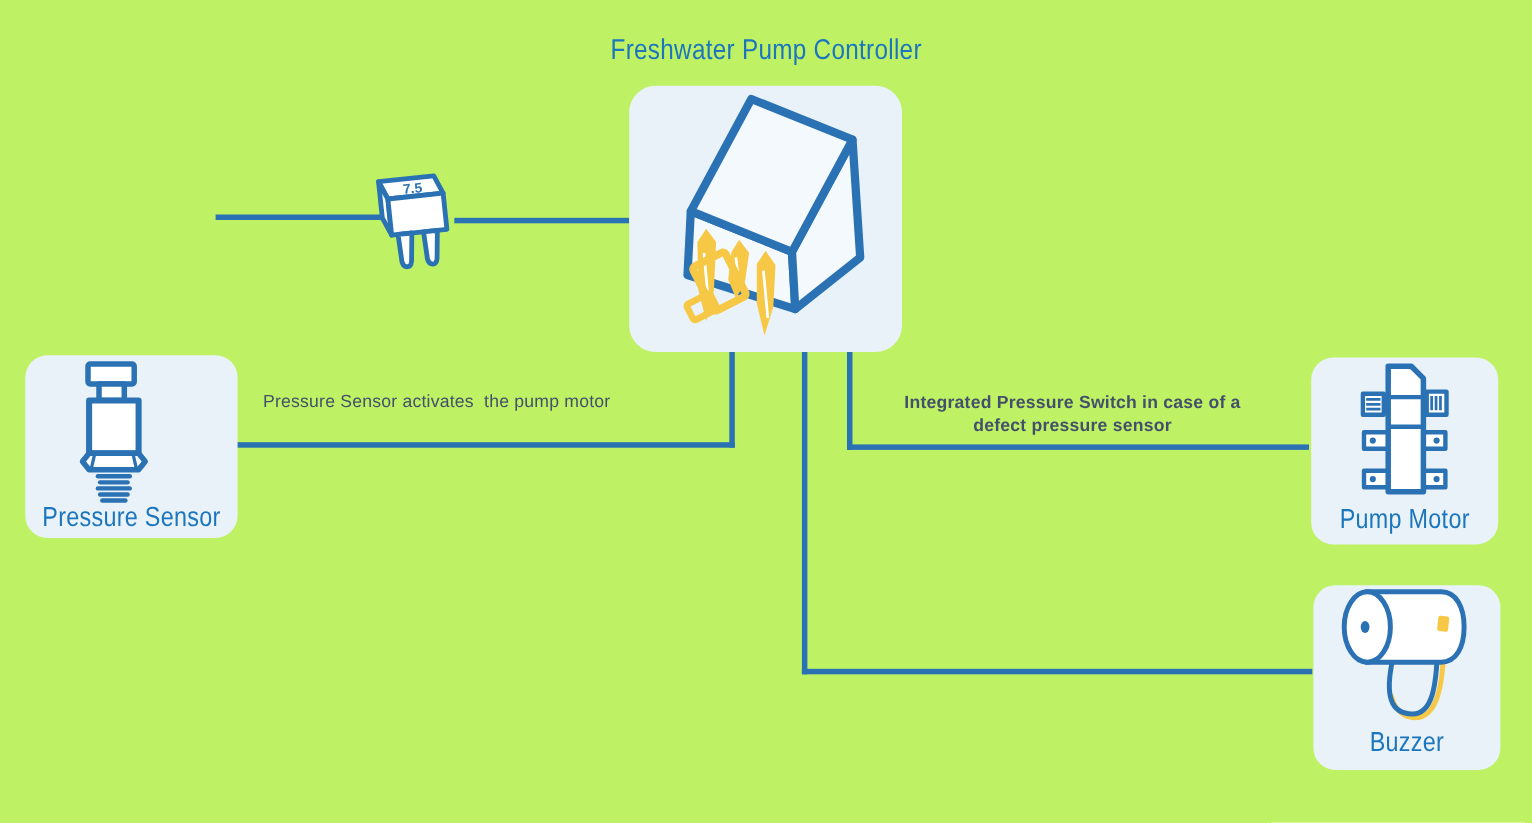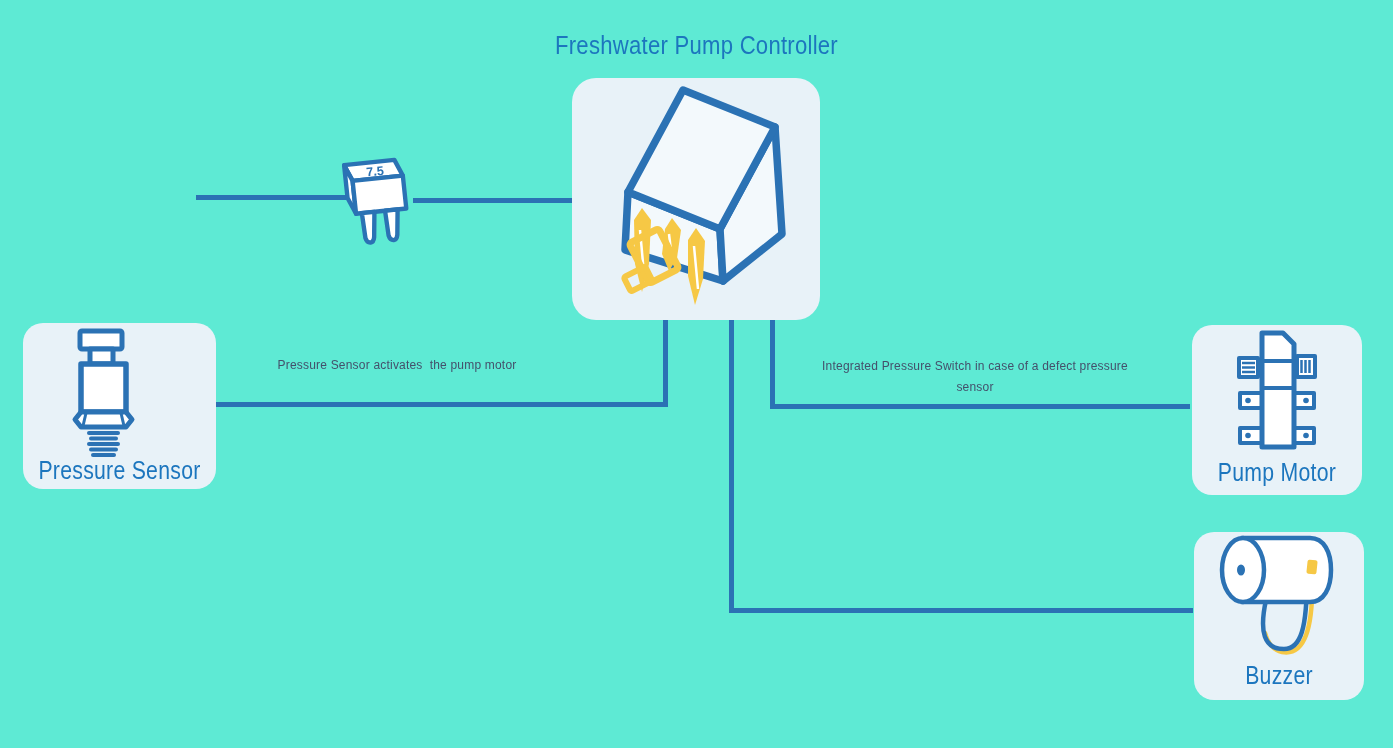--- a/index.html
+++ b/index.html
@@ -1,38 +1,38 @@
 <!DOCTYPE html>
 <html><head>
 <meta charset="utf-8">
 <style>
   html,body{margin:0;padding:0;background:#ffffff;}
   .canvas{
-    position:relative;width:1393px;height:748px;background:#5eead4;overflow:hidden;
+    position:relative;width:1393px;height:748px;background:#bef264;overflow:hidden;
     font-family:"Liberation Sans",sans-serif;
   }
   .title{
     position:absolute;top:30px;left:0;width:100%;text-align:center;
     font-size:26px;font-weight:500;color:#1c76be;
     transform:scaleX(0.85);transform-origin:50% 50%;
     letter-spacing:0.3px;
   }
   .card{
     position:absolute;background:#e8f2f8;border-radius:20px;
   }
   .card svg{position:absolute;left:0;top:0;}
   .card .node-label{
     position:absolute;left:0;right:0;text-align:center;
     font-size:25px;font-weight:500;color:#1c76be;
     transform:scaleX(0.85);transform-origin:50% 50%;
     letter-spacing:0.3px;
   }
   .wire{position:absolute;background:#2b72b4;}
   .conn-label{
-    position:absolute;text-align:center;font-size:12px;line-height:21px;
+    position:absolute;text-align:center;font-size:16px;line-height:21px;
     color:#44506b;letter-spacing:0.2px;white-space:pre-wrap;
   }
   .fuse-wrap{position:absolute;transform:rotate(-6deg);transform-origin:50% 50%;}
 </style>
 </head>
 <body>
 
 <div class="canvas">
 
   <div class="title">Freshwater Pump Controller</div>
@@ -43,21 +43,21 @@
   <div class="wire" style="left:194px;top:402px;width:474px;height:5px;"></div>
   <div class="wire" style="left:663px;top:320px;width:5px;height:87px;"></div>
 
   <div class="wire" style="left:770px;top:320px;width:5px;height:89px;"></div>
   <div class="wire" style="left:770px;top:404px;width:420px;height:5px;"></div>
 
   <div class="wire" style="left:729px;top:320px;width:5px;height:293px;"></div>
   <div class="wire" style="left:729px;top:608px;width:464px;height:5px;"></div>
 
   <div class="conn-label" style="left:237px;top:355px;width:320px;">Pressure Sensor activates  the pump motor</div>
-  <div class="conn-label" style="left:810px;top:356px;width:330px;">Integrated Pressure Switch in case of a defect pressure sensor</div>
+  <div class="conn-label" style="left:810px;top:356px;width:330px;font-weight:bold;">Integrated Pressure Switch in case of a defect pressure sensor</div>
 
   <div class="fuse-wrap" style="left:340px;top:149px;width:80px;height:102px;">
     <svg width="80" height="102" viewBox="0 0 80 105">
       <g stroke="#2b72b4" stroke-width="4.5" fill="#ffffff" stroke-linejoin="round">
         <polygon points="14,30 66,30 59,13 7,13"></polygon>
         <polygon points="14,30 7,13 7,47 14,64"></polygon>
         <rect x="14" y="30" width="52" height="34"></rect>
         <path d="M20,64 L33,64 L30,90 Q29,95 26,95 Q22,95 21,90 Z"></path>
         <path d="M44,64 L57,64 L54,90 Q53,95 50,95 Q46,95 45,90 Z"></path>
       </g>

